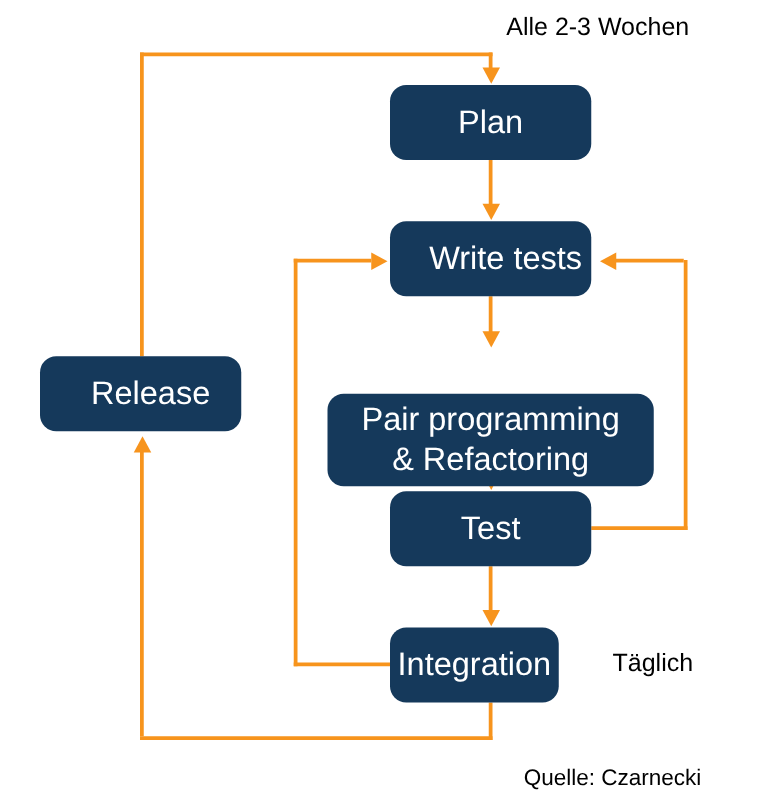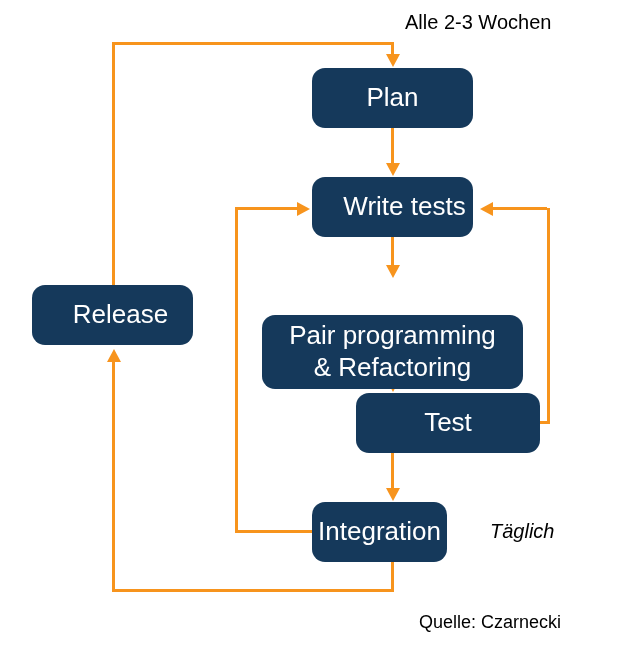--- a/index.html
+++ b/index.html
@@ -90,29 +90,29 @@
 
   <div class="node" style="left:312px;top:177px;width:161px;height:60px;padding-left:24px;">
     <span>Write tests</span>
   </div>
 
   <div class="node" style="left:262px;top:279px;width:261px;height:74px;margin-top:36px;">
     <span>Pair programming</span>
     <span>&amp; Refactoring</span>
   </div>
 
-  <div class="node" style="left:312px;top:393px;width:184px;height:60px;margin-left:44px;">
+  <div class="node" style="left:312px;top:393px;width:161px;height:60px;">
     <span>Test</span>
   </div>
 
   <div class="node" style="left:312px;top:502px;width:135px;height:60px;">
     <span>Integration</span>
   </div>
 
   <div class="node" style="left:32px;top:285px;width:161px;height:60px;padding-left:16px;">
     <span>Release</span>
   </div>
 
   <div class="label" style="left:405px;top:11px;">Alle 2-3 Wochen</div>
-  <div class="label" style="left:490px;top:520px;font-style:italic;">Täglich</div>
+  <div class="label" style="left:490px;top:520px;">Täglich</div>
   <div class="label small" style="left:419px;top:612px;">Quelle: Czarnecki</div>
 
 </div>
 
 </body></html>

